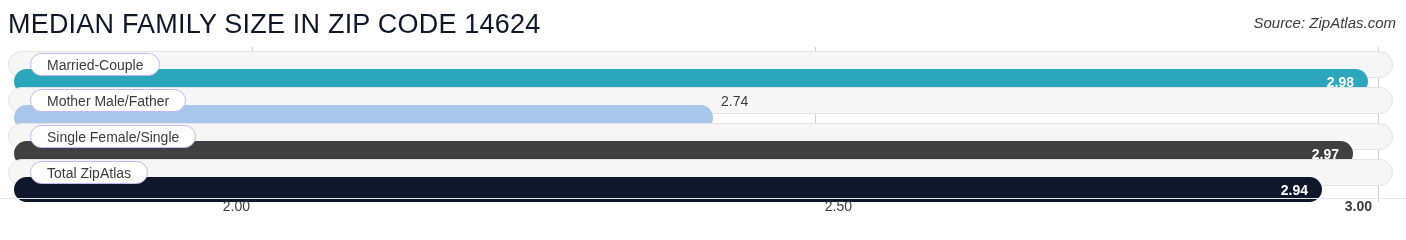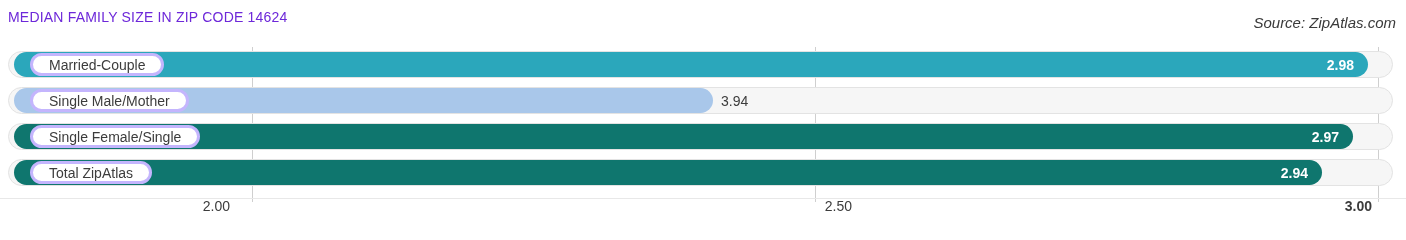--- a/index.html
+++ b/index.html
@@ -17,24 +17,24 @@
   }
   .chart-root {
     position: absolute;
     inset: 0;
   }
   
   .chart-title {
     position: absolute;
     left: 8px;
     top: 9px;
-    font-size: 14px;
+    font-size: 27px;
     font-weight: 400;
     letter-spacing: 0.2px;
-    color: #6d28d9;
+    color: #0f172a;
     white-space: nowrap;
   }
   .chart-source {
     position: absolute;
     right: 10px;
     top: 14px;
     font-size: 15px;
     font-style: italic;
     color: #3a3a3a;
     white-space: nowrap;
@@ -73,21 +73,21 @@
     width: 1385px;
     height: 27px;
     background: #f6f6f6;
     border: 1px solid #e3e3e3;
     border-radius: 14px;
     box-sizing: border-box;
   }
   .bar {
     position: absolute;
     left: 14px;
-    top: 5px;
+    top: 22px;
     height: 25px;
     border-radius: 13px;
     box-sizing: border-box;
   }
   .bar-value-in {
     position: absolute;
     right: 14px;
     top: 50%;
     transform: translateY(-50%);
     font-size: 14px;
@@ -105,21 +105,21 @@
   }
   .label-pill {
     position: absolute;
     left: 30px;
     top: 6px;
     height: 23px;
     display: flex;
     align-items: center;
     padding: 0 16px;
     background: #ffffff;
-    border: 3px solid #c4b5fd;
+    border: 1px solid #c4b5fd;
     border-radius: 12px;
     font-size: 14px;
     color: #3c3c3c;
     white-space: nowrap;
     box-sizing: border-box;
   }
   
   .axis {
     position: absolute;
     left: 0;
@@ -163,42 +163,42 @@
         <div class="row" style="top: 0px;">
           <div class="track"></div>
           <div class="bar" style="width: 1354px; background: rgb(43, 167, 187);">
             <span class="bar-value-in">2.98</span>
           </div>
           <div class="label-pill">Married-Couple</div>
         </div>
         <div class="row" style="top: 36px;">
           <div class="track"></div>
           <div class="bar" style="width: 699px; background: rgb(169, 199, 234);"></div>
-          <span class="bar-value-out" style="left: 721px;">3.94</span>
-          <div class="label-pill">Single Male/Mother</div>
+          <span class="bar-value-out" style="left: 721px;">2.74</span>
+          <div class="label-pill">Mother Male/Father</div>
         </div>
         <div class="row" style="top: 72px;">
           <div class="track"></div>
-          <div class="bar" style="width: 1339px; background: #0f766e;">
+          <div class="bar" style="width: 1339px; background: #404040;">
             <span class="bar-value-in">2.97</span>
           </div>
           <div class="label-pill">Single Female/Single</div>
         </div>
         <div class="row" style="top: 108px;">
           <div class="track"></div>
-          <div class="bar" style="width: 1308px; background: #0f766e;">
+          <div class="bar" style="width: 1308px; background: #0f172a;">
             <span class="bar-value-in">2.94</span>
           </div>
           <div class="label-pill">Total ZipAtlas</div>
         </div>
       </div>
   </div>
 
   <div class="axis">
     <div class="axis-baseline"></div>
     <div id="axis-ticks">
-        <div class="axis-tick" style="left: 236px;">2.00</div>
+        <div class="axis-tick" style="left: 256px;">2.00</div>
         <div class="axis-tick" style="left: 815px; margin-left: 43px;">2.50</div>
         <div class="axis-tick" style="left: 1378px; font-weight: bold;">3.00</div>
       </div>
   </div>
 
 </div>
 
 </body></html>

